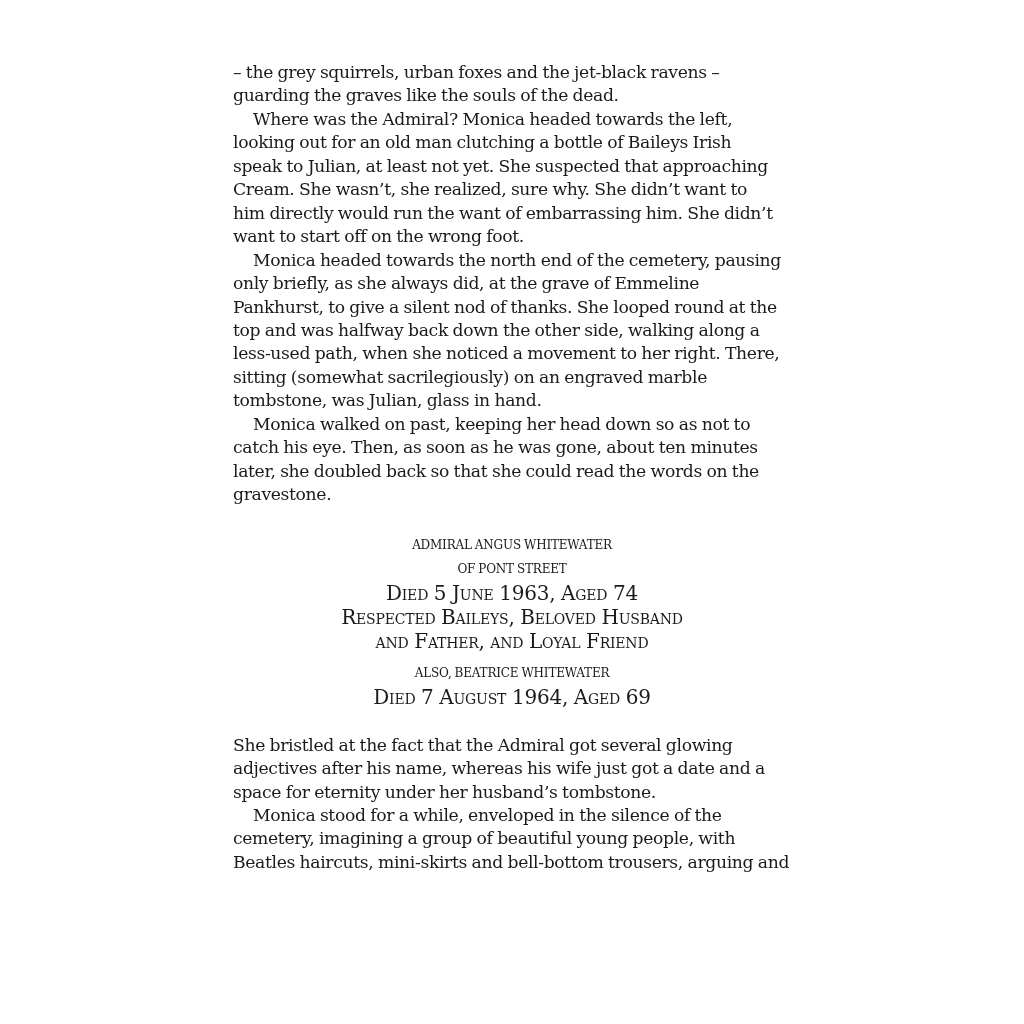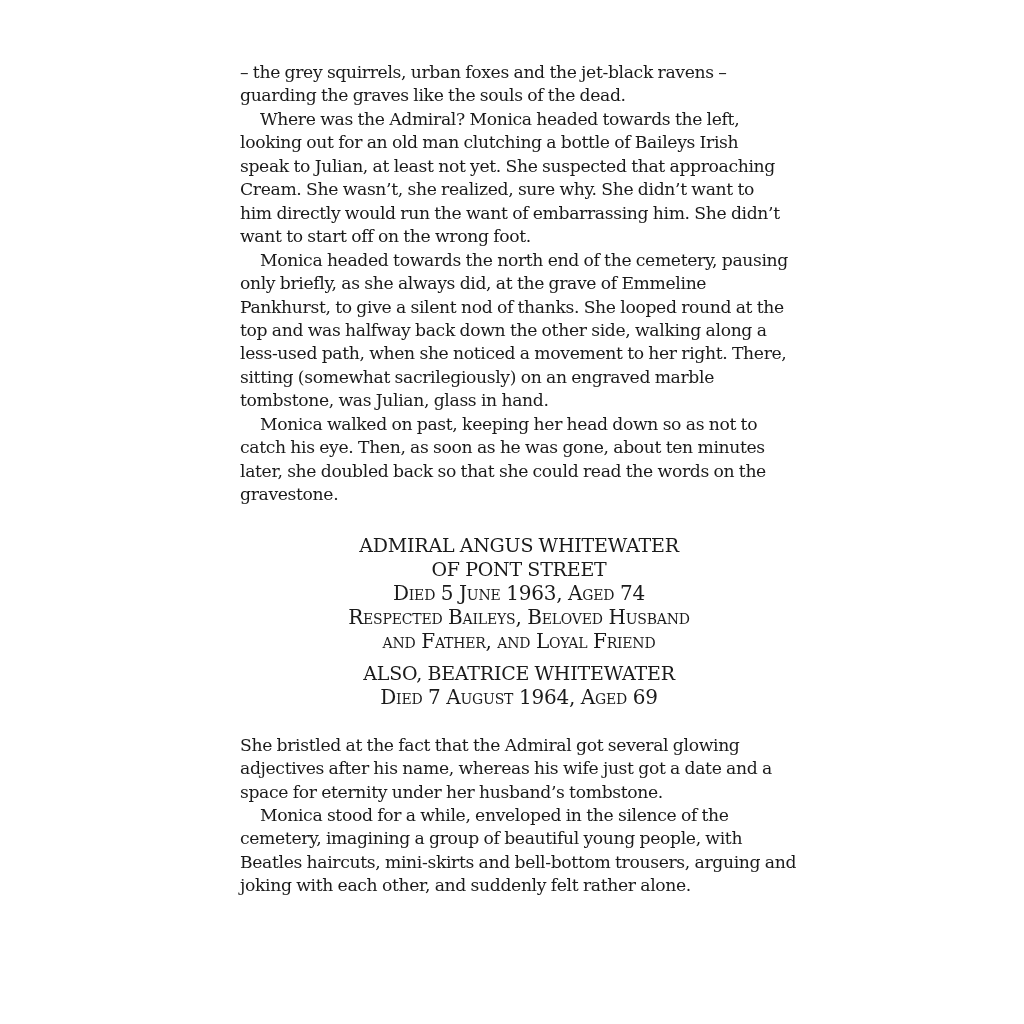--- a/index.html
+++ b/index.html
@@ -8,21 +8,21 @@
       background: #ffffff;
     }
     body {
       width: 1024px;
       height: 1024px;
       position: relative;
       overflow: hidden;
     }
     .page {
       position: absolute;
-      left: 240px;
+      left: 233px;
       top: 61px;
       width: 560px;
       font-family: "DejaVu Serif", "Liberation Serif", serif;
       font-size: 17.2px;
       line-height: 23.45px;
       color: #1a1a1a;
       letter-spacing: -0.35px;
       word-spacing: -0.5px;
     }
     .para {
@@ -37,21 +37,21 @@
       padding-left: 20px;
     }
     .epitaph {
       text-align: center;
       margin-top: 26px;
       margin-bottom: 25px;
       width: 558px;
     }
     .ep-line {
       display: block;
-      font-size: 19px;
+      font-size: 12px;
       line-height: 24px;
       letter-spacing: -0.2px;
     }
     .ep-small {
       font-variant: small-caps;
       font-size: 20px;
       line-height: 24px;
       letter-spacing: -0.2px;
     }
     .ep-gap {
@@ -108,16 +108,15 @@
   <p class="para">
     <span class="line">She bristled at the fact that the Admiral got several glowing</span>
     <span class="line">adjectives after his name, whereas his wife just got a date and a</span>
     <span class="line">space for eternity under her husband’s tombstone.</span>
   </p>
 
   <p class="para">
     <span class="line indent">Monica stood for a while, enveloped in the silence of the</span>
     <span class="line">cemetery, imagining a group of beautiful young people, with</span>
     <span class="line">Beatles haircuts, mini-skirts and bell-bottom trousers, arguing and</span>
-    <span class="line">joking with each other, and suddenly felt rather alone.</span>
   </p>
 
 </div>
 
 </body></html>

